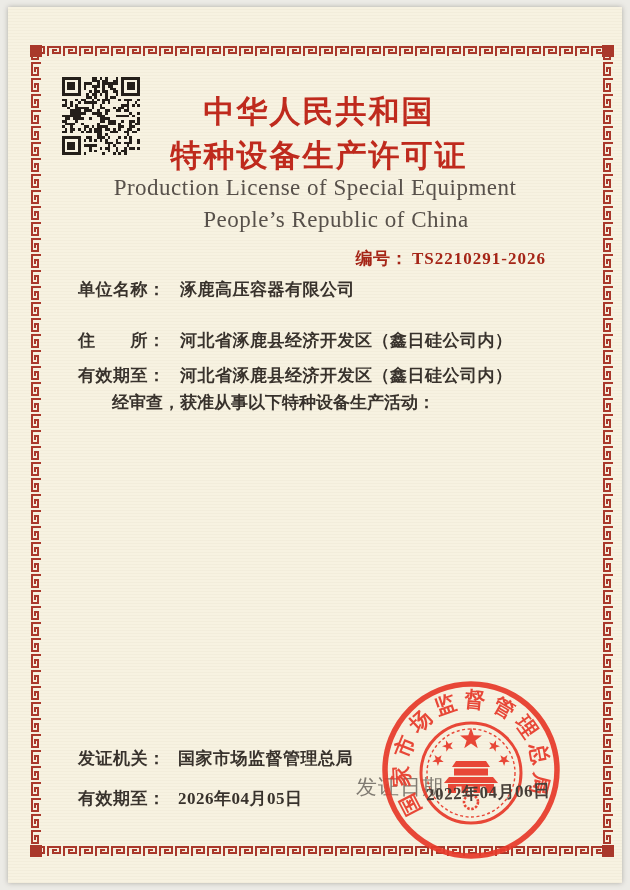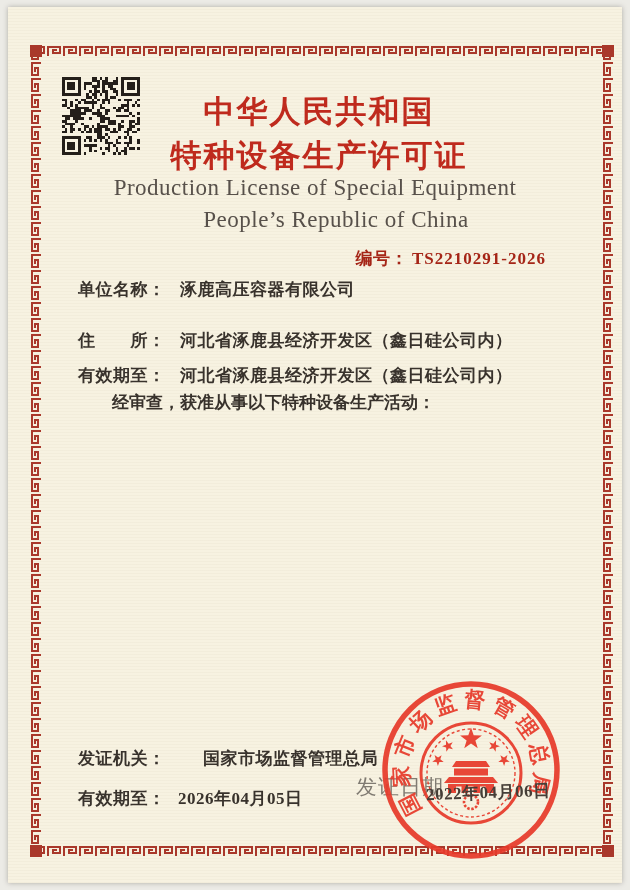--- a/index.html
+++ b/index.html
@@ -51,21 +51,21 @@
   table.lic td{height:55px;letter-spacing:1px;}
   td.remark{font-size:12.5px;line-height:1.3;text-align:left;letter-spacing:0;
     padding:2px 4px;font-weight:bold;}
   .c1{width:132px;} .c2{width:165px;} .c3{width:59px;} .c4{width:150px;}
   td.cell{font-weight:bold;}
 
   .foot-row{position:absolute;left:70px;display:flex;color:#38322c;
     font-size:17px;font-weight:bold;letter-spacing:.5px;}
   .foot-row .lbl{width:94px;flex:0 0 auto;}
   .foot-row .val{margin-left:6px;white-space:nowrap;}
-  .frow-1{top:740px;gap:25px;} .frow-2{top:780px;}
+  .frow-1{top:740px;} .frow-2{top:780px;}
 
   .issue-label{position:absolute;left:348px;top:766px;color:#807b72;
     font-size:21px;z-index:1;letter-spacing:1px;}
   .seal{position:absolute;left:368px;top:668px;width:190px;height:190px;
     z-index:2;opacity:.93;}
   .issue-date{position:absolute;left:418px;top:774px;color:#453e37;
     font-size:17px;font-weight:bold;z-index:3;transform:rotate(-2deg);
     letter-spacing:.5px;}
 </style>
 </head>

